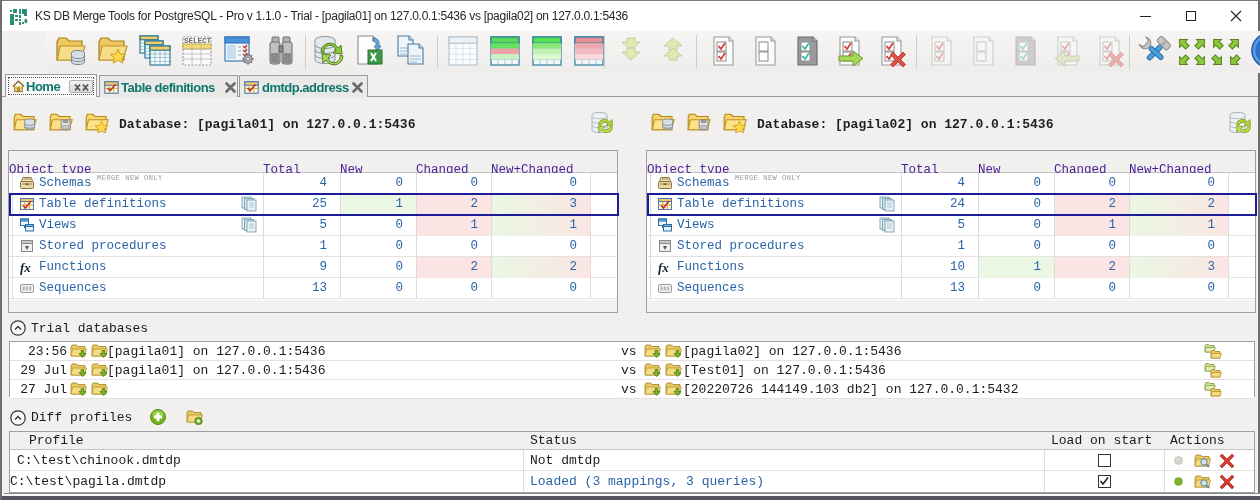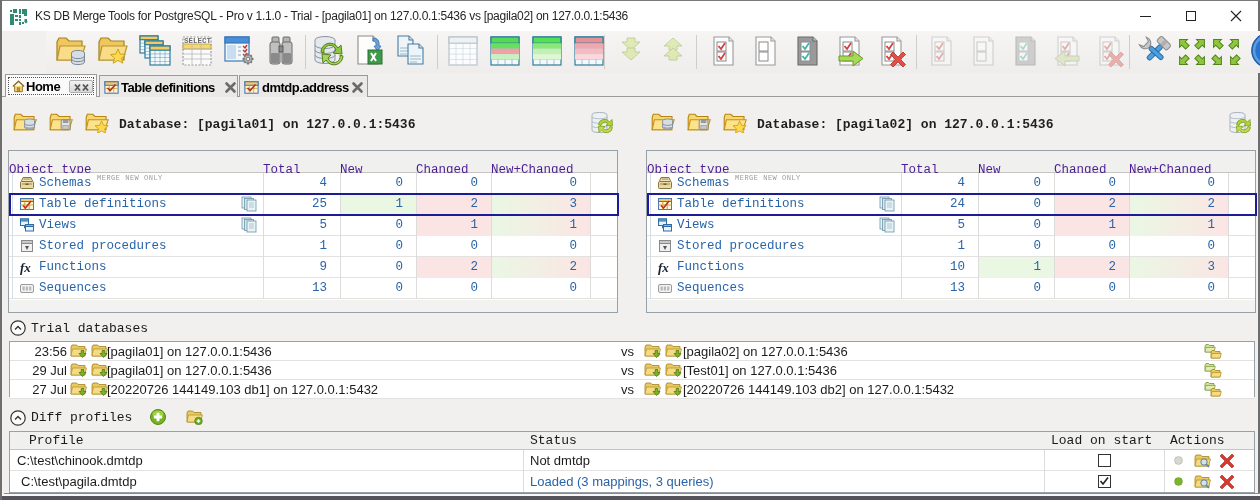--- a/index.html
+++ b/index.html
@@ -8,39 +8,39 @@
 .abs { position:absolute; }
 #win { position:relative; width:1260px; height:500px; border-left:2px solid #6e6e6e; border-right:2px solid #6e6e6e; background:#f1f0ef; }
 #titlebar { position:absolute; left:0; top:0; width:1256px; height:31px; background:#ffffff; border-top:1px solid #7a7a7a; }
 #title-text { position:absolute; left:33px; top:8px; font-size:12px; letter-spacing:-0.28px; color:#262626; white-space:nowrap; }
 .wbtn { position:absolute; top:0; width:46px; height:30px; }
 #toolbar { position:absolute; left:0; top:31px; width:1256px; height:42px; background:linear-gradient(#f6f5f4,#eeedec);margin-left:44px; }
 .tsep { position:absolute; top:4px; width:1px; height:34px; background:#cfcecd; }
 .ticon { position:absolute; top:3px; width:34px; height:36px; }
 #tabbar { position:absolute; left:0; top:73px; width:1256px; height:25px; background:#f1f0ef; }
 #tabline { position:absolute; left:0; top:23px; width:1256px; height:1px; background:#9a9a9a; }
-.tab { position:absolute; top:2px; height:22px; background:#eae9e8; border:1px solid #9a9a9a; border-bottom:none; font-weight:bold; font-size:13px; letter-spacing:-0.5px; color:#000000; }
+.tab { position:absolute; top:2px; height:22px; background:#eae9e8; border:1px solid #9a9a9a; border-bottom:none; font-weight:bold; font-size:13px; letter-spacing:-0.5px; color:#0f766e; }
 .tab.active { background:#fbfafa; height:23px; top:1px; z-index:3; }
 #content { position:absolute; left:0; top:98px; width:1256px; height:395px; background:#f1f0ef; }
 .mono { font-family:"Liberation Mono", monospace; }
 .sumtbl { position:absolute; background:#fff; border:1px solid #98a0a8; }
 .hdr { position:absolute; left:0; top:0; width:100%; height:22px; background:#f0f1ef; border-bottom:1px solid #c5c4c3; }
 .hcell { position:absolute; top:12px; font-family:"Liberation Mono", monospace; font-size:12.5px; color:#4c1d95; text-align:left; }
 .row { position:absolute; width:100%; height:21px; border-bottom:1px solid #e3e2e1; background:#fff; }
 .cell { position:absolute; top:0; height:21px; font-family:"Liberation Mono", monospace; font-size:12.5px; color:#2a64a8; }
 .num { text-align:right; padding-right:13px; padding-top:3px; }
 .lbl { padding-top:3px; }
 .vline { position:absolute; top:0; width:1px; background:#dddcdb; z-index:2; }
 .selrow { position:absolute; border:2px solid #1c1c96; z-index:5; }
 .greenc { background:#eaf7e3; }
 .pinkc { background:#fbe5e4; }
 .gradc { background:linear-gradient(90deg,#eaf7e3,#fbe5e4); }
 .secthdr { position:absolute; font-family:"Liberation Mono", monospace; font-size:13px; color:#1a1a1a; }
 .panelbox { position:absolute; background:#fff; border:1px solid #98a0a8; }
-.rrow { position:absolute; left:0; width:100%; height:19px; font-family:Liberation Sans, sans-serif; font-size:13px; color:#1c1c1c; border-bottom:1px solid #e3e2e1; background:#fff; }
+.rrow { position:absolute; left:0; width:100%; height:19px; font-family:Liberation Mono, monospace; font-size:13px; color:#1c1c1c; border-bottom:1px solid #e3e2e1; background:#fff; }
 .pthdr { position:absolute; background:#f0f1ef; border-bottom:1px solid #c5c4c3; font-family:"Liberation Mono", monospace; font-size:13px; color:#1a1a1a; }
 #botline { position:absolute; left:2px; top:493px; width:1256px; height:1px; background:#8a8a8a; }
 #botbar { position:absolute; left:0; top:494px; width:1260px; height:6px; background:#54545c; border-top:2px solid #f8f8f8; }
 </style>
 </head>
 <body>
 <div id="win">
   <div id="titlebar">
     <svg class="abs" style="left:8px;top:6px" width="18" height="18" viewBox="0 0 18 18">
 <g fill="#2e8b74">
@@ -807,21 +807,20 @@
 <svg class="abs" style="left:60px;top:1px" width="17" height="16" viewBox="0 0 17 16">
 <path d="M1 4 L1 13 L15 13 L15 3.5 L8 3.5 L6.7 2 L2 2 Z" fill="#e8c963" stroke="#a3821e" stroke-width="0.8"></path>
 <path d="M2.5 6 L16.5 6 L14.5 13 L1 13 Z" fill="#f5dc84" stroke="#b8952c" stroke-width="0.8"></path>
 <path d="M11.2 7.5 L13.8 7.5 L13.8 10.5 L16 10.5 L12.5 14.5 L9 10.5 L11.2 10.5 Z" fill="#7ab52a" stroke="#4a7a12" stroke-width="0.8"></path>
           </svg>
 <svg class="abs" style="left:81px;top:1px" width="17" height="16" viewBox="0 0 17 16">
 <path d="M1 4 L1 13 L15 13 L15 3.5 L8 3.5 L6.7 2 L2 2 Z" fill="#e8c963" stroke="#a3821e" stroke-width="0.8"></path>
 <path d="M2.5 6 L16.5 6 L14.5 13 L1 13 Z" fill="#f5dc84" stroke="#b8952c" stroke-width="0.8"></path>
 <path d="M11.2 7.5 L13.8 7.5 L13.8 10.5 L16 10.5 L12.5 14.5 L9 10.5 L11.2 10.5 Z" fill="#7ab52a" stroke="#4a7a12" stroke-width="0.8"></path>
           </svg>
-<span class="abs" style="left:97px;top:2px;white-space:nowrap">[20220726 144149.103 db1] on 127.0.0.1:5432</span>
 <span class="abs" style="left:611px;top:2px">vs</span>
 <svg class="abs" style="left:634px;top:1px" width="17" height="16" viewBox="0 0 17 16">
 <path d="M1 4 L1 13 L15 13 L15 3.5 L8 3.5 L6.7 2 L2 2 Z" fill="#e8c963" stroke="#a3821e" stroke-width="0.8"></path>
 <path d="M2.5 6 L16.5 6 L14.5 13 L1 13 Z" fill="#f5dc84" stroke="#b8952c" stroke-width="0.8"></path>
 <path d="M11.2 7.5 L13.8 7.5 L13.8 10.5 L16 10.5 L12.5 14.5 L9 10.5 L11.2 10.5 Z" fill="#7ab52a" stroke="#4a7a12" stroke-width="0.8"></path>
           </svg>
 <svg class="abs" style="left:655px;top:1px" width="17" height="16" viewBox="0 0 17 16">
 <path d="M1 4 L1 13 L15 13 L15 3.5 L8 3.5 L6.7 2 L2 2 Z" fill="#e8c963" stroke="#a3821e" stroke-width="0.8"></path>
 <path d="M2.5 6 L16.5 6 L14.5 13 L1 13 Z" fill="#f5dc84" stroke="#b8952c" stroke-width="0.8"></path>
 <path d="M11.2 7.5 L13.8 7.5 L13.8 10.5 L16 10.5 L12.5 14.5 L9 10.5 L11.2 10.5 Z" fill="#7ab52a" stroke="#4a7a12" stroke-width="0.8"></path>
@@ -862,21 +861,21 @@
 <div class="abs" style="left:1160px;top:1px">Actions</div>
 </div>
 <div class="vline" style="left:513px;top:18px;height:42px"></div>
 <div class="vline" style="left:1034px;top:18px;height:42px"></div>
 <div class="vline" style="left:1154px;top:18px;height:42px"></div>
 <div class="rrow" style="top:18px;height:21px">
           <span class="abs" style="left:7px;top:3px">C:\test\chinook.dmtdp</span>
           <span class="abs" style="left:520px;top:3px">Not dmtdp</span>
         </div>
 <div class="rrow" style="top:39px;height:21px;border-bottom:none">
-          <span class="abs" style="left:11px;top:3px">C:\test\pagila.dmtdp</span>
+          <span class="abs" style="left:0;top:3px">C:\test\pagila.dmtdp</span>
           <span class="abs" style="left:520px;top:3px;color:#2a64a8">Loaded (3 mappings, 3 queries)</span>
         </div>
 <svg class="abs" style="left:1088px;top:22px" width="13" height="13" viewBox="0 0 13 13">
           <rect x="0.5" y="0.5" width="12" height="12" fill="#fff" stroke="#333"></rect>
         </svg>
 <svg class="abs" style="left:1088px;top:43px" width="13" height="13" viewBox="0 0 13 13">
           <rect x="0.5" y="0.5" width="12" height="12" fill="#fff" stroke="#333"></rect>
           <path d="M2.5 6 L5 9 L10 2.5" fill="none" stroke="#222" stroke-width="1.6"></path>
         </svg>
 <svg class="abs" style="left:1164px;top:24px" width="9" height="9" viewBox="0 0 9 9">

